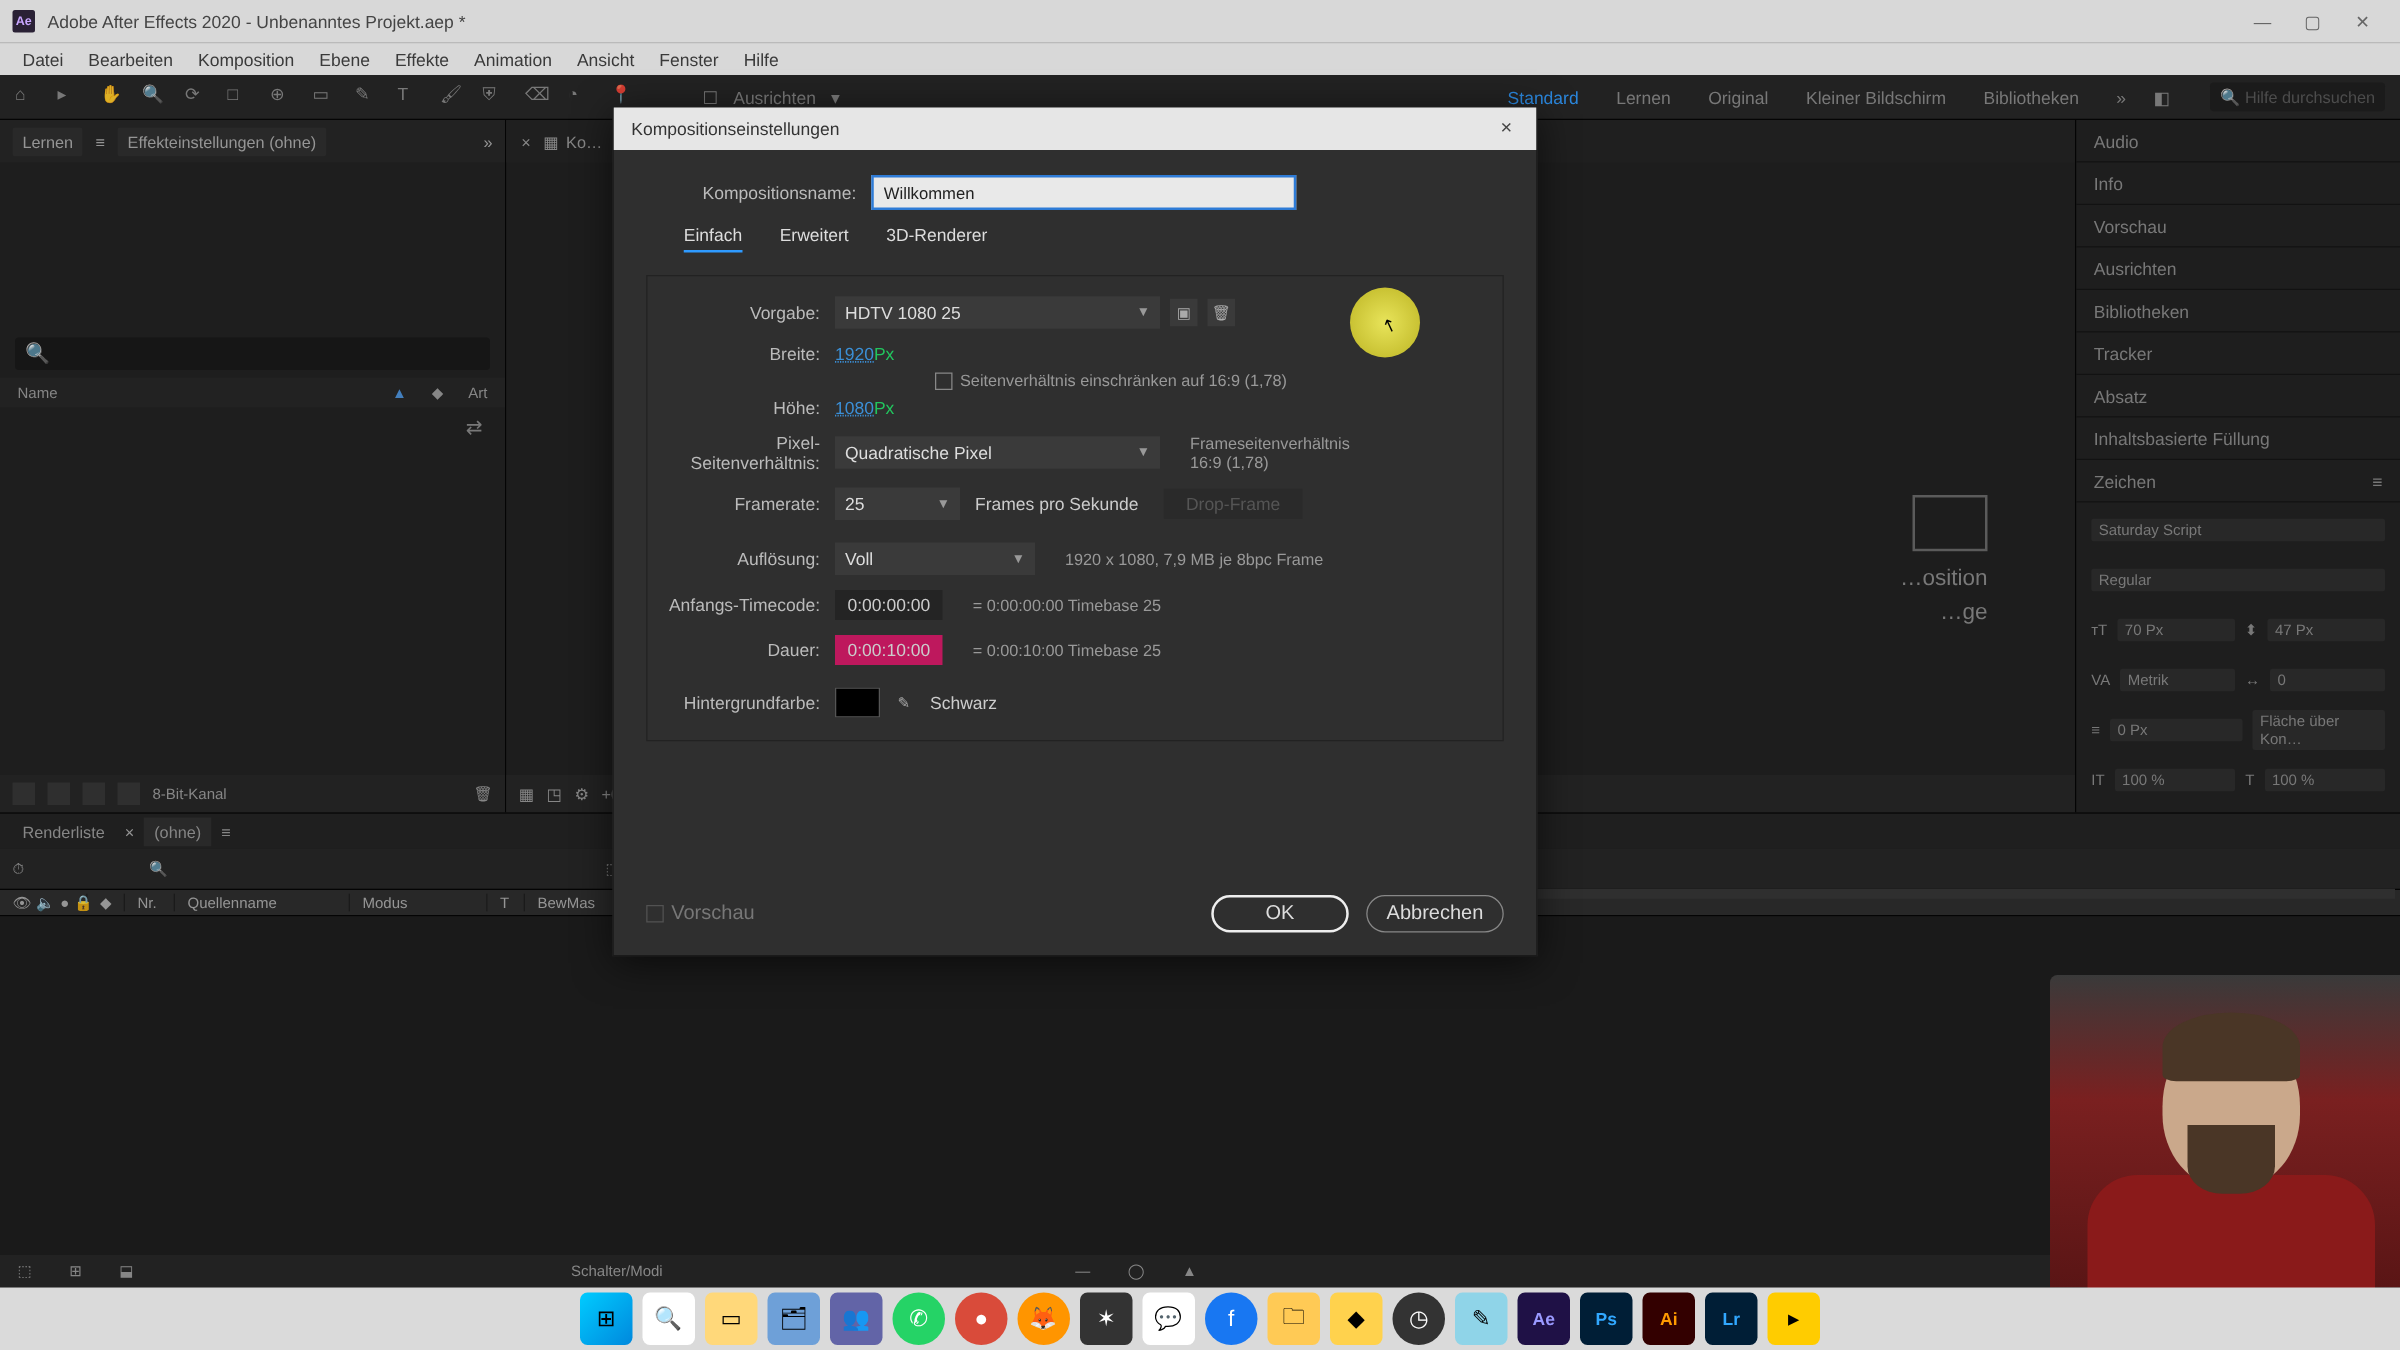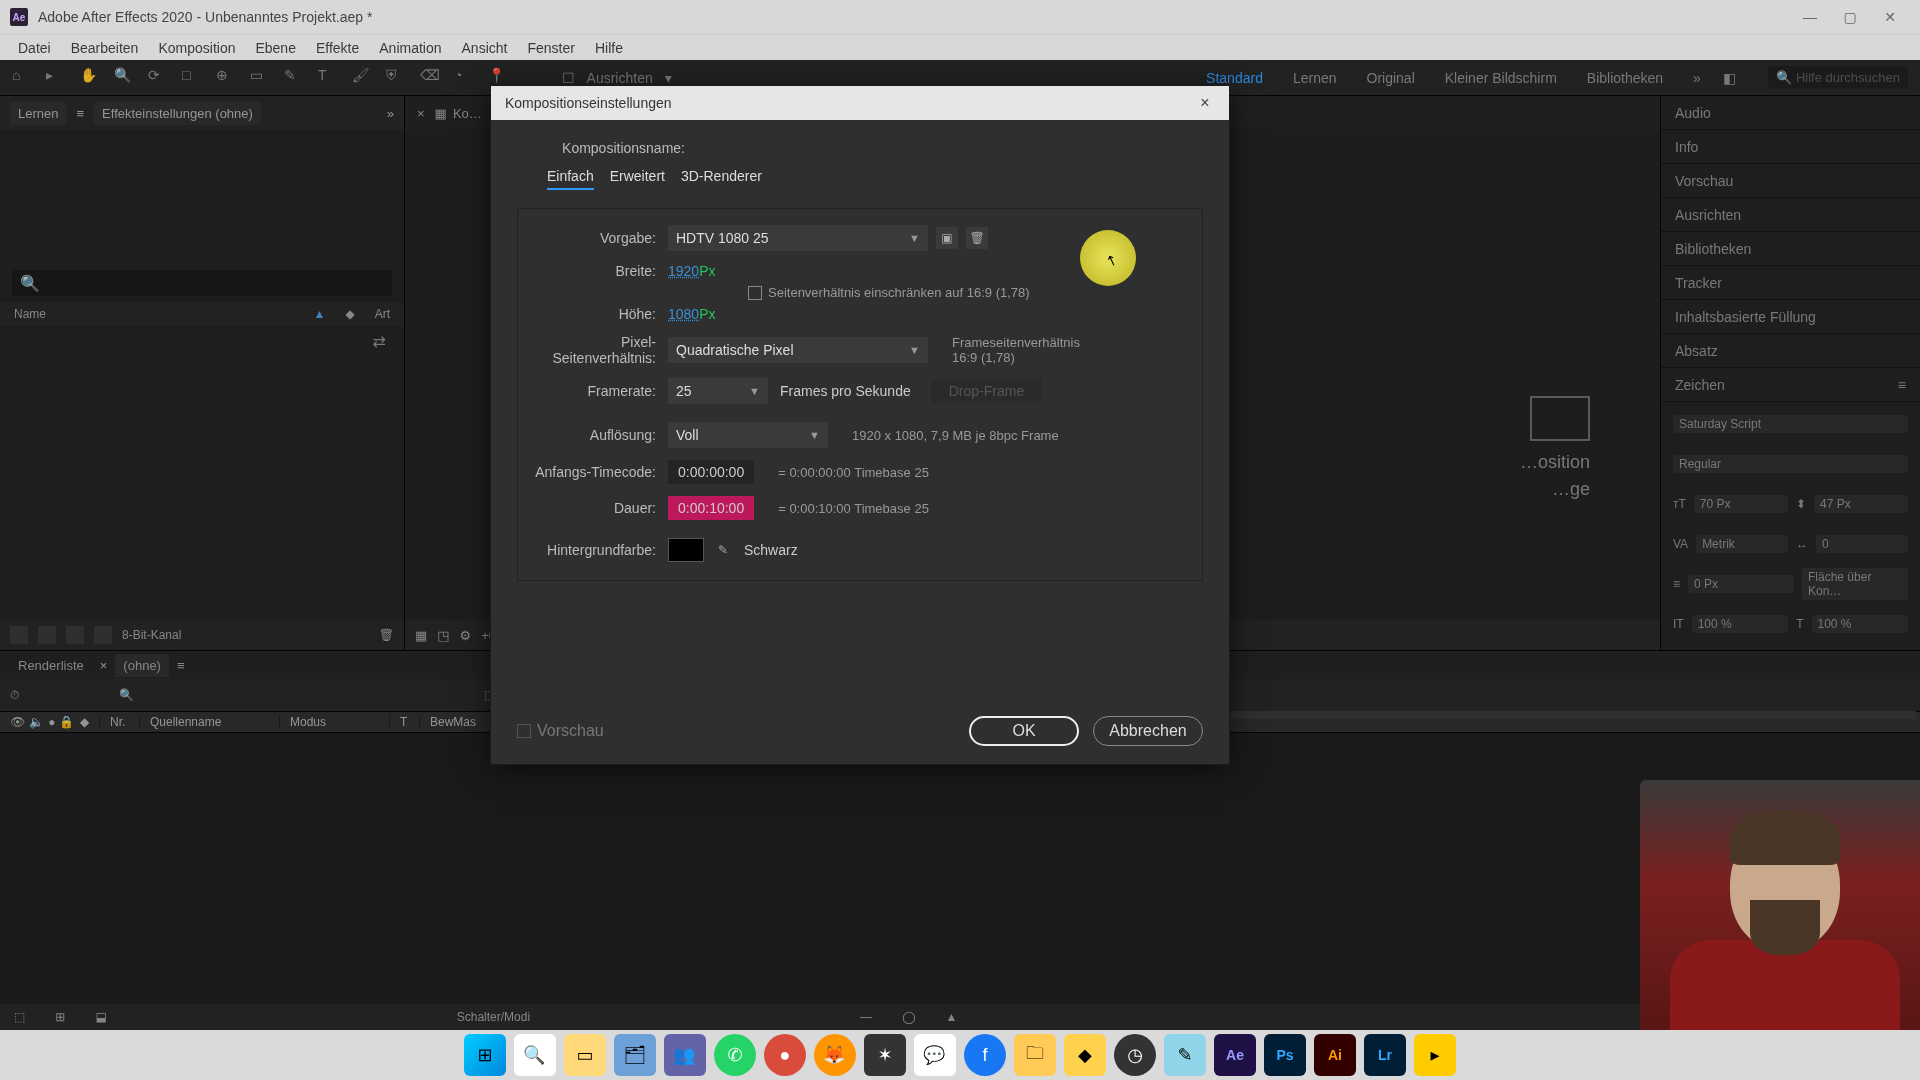--- a/index.html
+++ b/index.html
@@ -64,21 +64,21 @@
 .tl-footer { position:absolute; bottom:0; left:0; right:0; height:26px; background:#232323; display:flex; align-items:center; padding:0 14px; color:#999; font-size:12px; gap:30px; }
 
 
 .dialog-shadow { position:absolute; left:490px; top:85px; width:740px; height:680px; background:#2f2f2f; border:1px solid #1a1a1a; box-shadow:0 6px 30px rgba(0,0,0,.6); }
 .dlg-title { height:34px; background:#e6e6e6; display:flex; align-items:center; padding:0 14px; color:#333; font-size:14px; }
 .dlg-title .x { margin-left:auto; color:#444; width:20px; text-align:center; font-size:16px; }
 .dlg-body { padding:20px 26px; color:#ccc; font-size:14px; }
 .row { display:flex; align-items:center; margin-bottom:12px; }
 .lbl { width:180px; text-align:right; padding-right:12px; color:#bbb; }
 .name-input { flex:1; max-width:340px; height:28px; background:#e9e9e9; border:2px solid #2e7bd6; padding:0 8px; color:#222; }
-.tabs { display:flex; gap:16px; margin:8px 0 18px 30px; }
+.tabs { display:flex; gap:30px; margin:8px 0 18px 30px; }
 .tabs .tab { color:#ddd; padding-bottom:4px; }
 .tabs .tab.active { border-bottom:2px solid #2e9aff; }
 .settings-box { border:1px solid #222; padding:16px 10px 6px; }
 .dd { width:260px; height:26px; background:#3a3a3a; display:flex; align-items:center; padding:0 8px; color:#ddd; justify-content:space-between; }
 .dd .car { color:#999; font-size:11px; }
 .numlink { color:#3b8fd6; text-decoration:underline dotted; }
 .unit { color:#22c55e; margin-left:0; }
 .chk { width:14px; height:14px; border:1px solid #888; display:inline-block; margin-right:6px; vertical-align:middle; }
 .side-note { color:#999; margin-left:24px; font-size:13px; }
 .small-dd { width:100px; }
@@ -223,22 +223,22 @@
     </div>
   </div>
 
   <div class="right-panel">
     <div class="sec">Audio</div>
     <div class="sec">Info</div>
     <div class="sec">Vorschau</div>
     <div class="sec">Ausrichten</div>
     <div class="sec">Bibliotheken</div>
     <div class="sec">Tracker</div>
+    <div class="sec">Absatz</div>
     <div class="sec">Inhaltsbasierte Füllung</div>
-    <div class="sec">Absatz</div>
     <div class="sec" style="justify-content:space-between">
         <span>Zeichen</span>
         <span>≡</span>
       </div>
     <div class="char-panel" style="position:relative">
       <div class="row">
           <span class="field">Saturday Script</span>
         </div>
       <div class="row">
           <span class="field">Regular</span>
@@ -322,20 +322,21 @@
 </div>
 
 <div class="dialog-shadow">
   <div class="dlg-title">
     <span>Kompositionseinstellungen</span>
     <span class="x">×</span>
   </div>
   <div class="dlg-body">
     <div class="row">
       <span class="lbl">Kompositionsname:</span>
+      <input class="name-input" value="Willkommen" style="">
     </div>
     <div class="tabs">
       <span class="tab active">Einfach</span>
       <span class="tab">Erweitert</span>
       <span class="tab">3D-Renderer</span>
     </div>
     <div class="settings-box">
       <div class="row">
         <span class="lbl" style="width:140px">Vorgabe:</span>
         <div class="dd">

